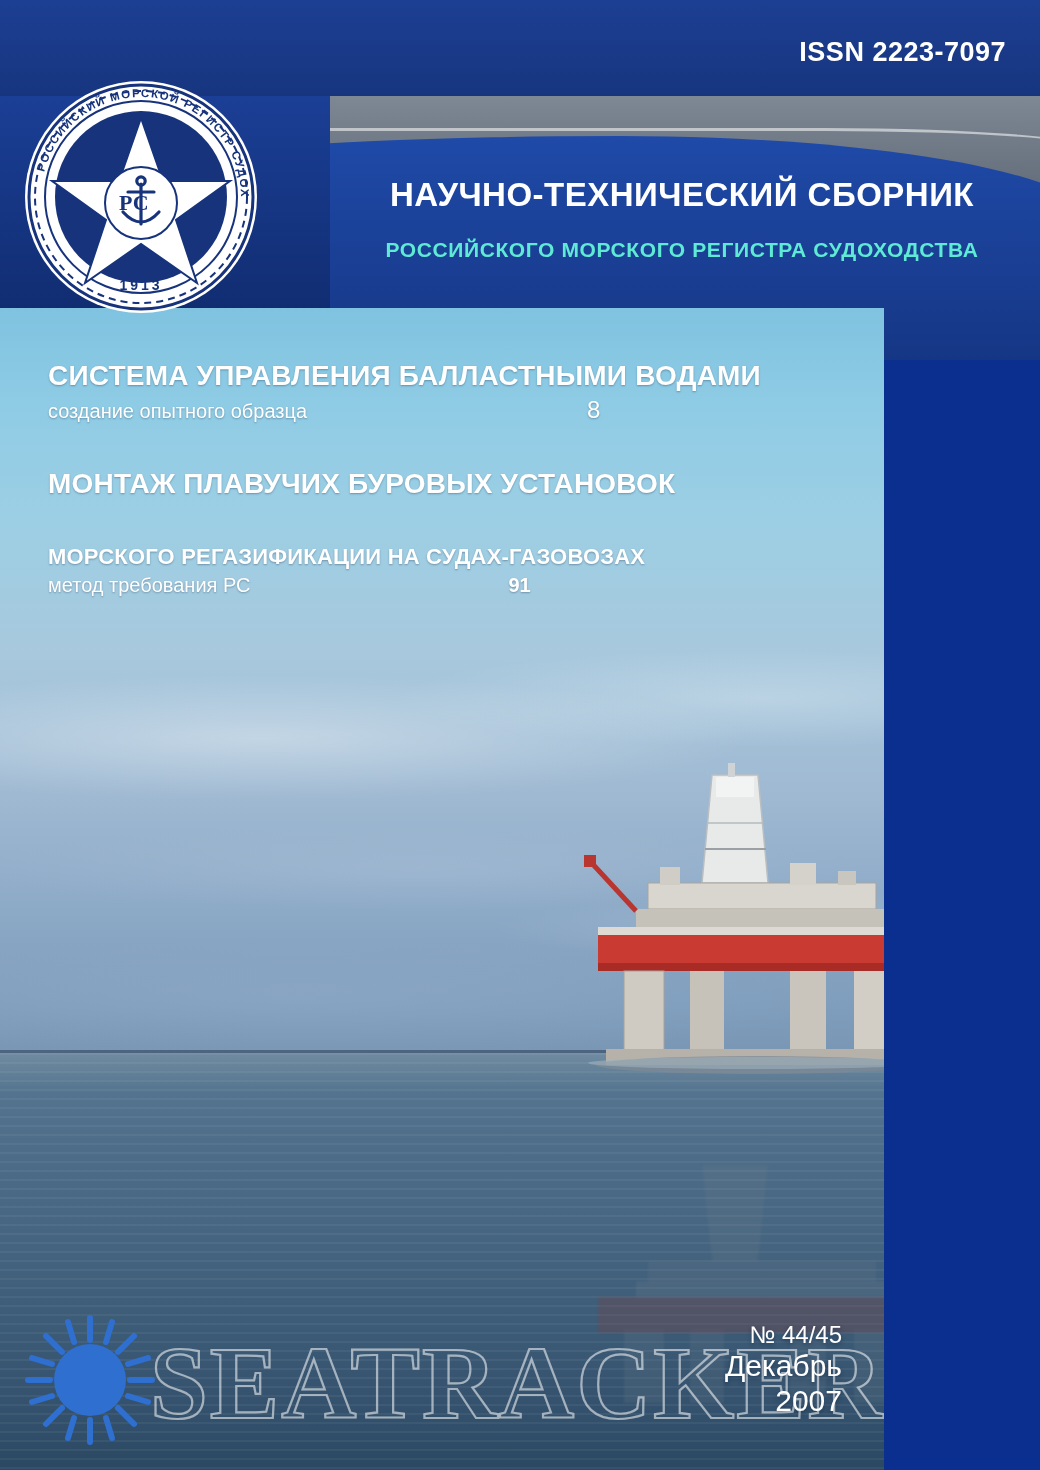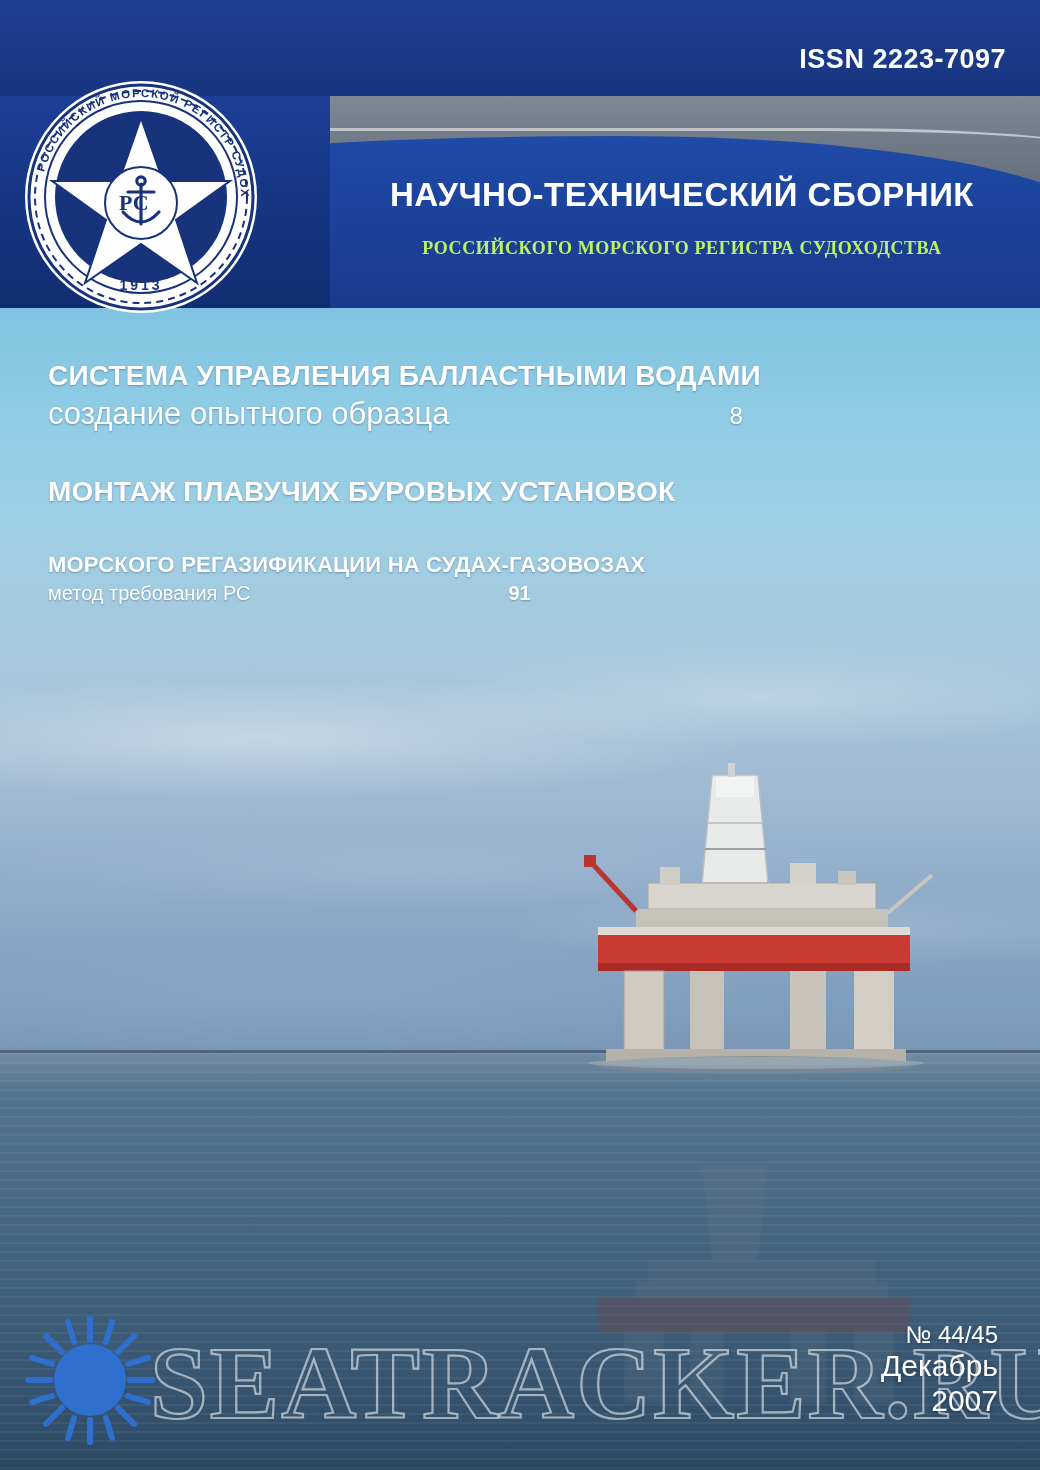--- a/index.html
+++ b/index.html
@@ -23,21 +23,21 @@
     position: absolute;
     left: 0; top: 0;
     width: 1040px;
     height: 96px;
     background: #1a3b8f;
     background: linear-gradient(180deg,#1d3f93 0%, #17357f 100%);
   }
   .issn {
     position: absolute;
     right: 34px;
-    top: 44px;
+    top: 37px;
     color: #ffffff;
     font-size: 27px;
     font-weight: bold;
     letter-spacing: 0.5px;
   }
 
   
   .header-band {
     position: absolute;
     left: 0; top: 96px;
@@ -89,43 +89,42 @@
     font-size: 33px;
     font-weight: bold;
     letter-spacing: 0.5px;
   }
   .title-sub {
     position: absolute;
     left: 352px;
     top: 142px;
     width: 660px;
     text-align: center;
-    color: #bef264;
-    font-size: 18px;
+    color: #5eead4;
+    font-size: 21px;
     font-weight: bold;
     letter-spacing: 0.6px;
-    font-family: Liberation Serif, serif;
   }
 
   
   .emblem {
     position: absolute;
     left: 22px;
     top: 78px;
     width: 238px;
     height: 238px;
     z-index: 12;
   }
 
   
   .photo {
     position: absolute;
     left: 0;
     top: 308px;
-    width: 1040px;
+    width: 884px;
     height: 1162px;
     overflow: hidden;
     background: linear-gradient(180deg,
       #7fc3e0 0%,
       #8ecbe5 8%,
       #9ccfe4 18%,
       #a8c8dd 30%,
       #9fb9d2 42%,
       #8ca9c6 52%,
       #7f9dbc 60%,
@@ -221,21 +220,21 @@
     margin: 0 0 4px 0;
     text-shadow: 0 1px 2px rgba(20,40,70,0.35);
   }
   .entry-title.small { font-size: 22px; }
   .entry-row {
     display: flex;
     align-items: baseline;
   }
   .entry-sub {
     color: #ffffff;
-    font-size: 31px;
+    font-size: 20px;
     font-weight: normal;
     text-shadow: 0 1px 2px rgba(20,40,70,0.35);
   }
   .entry-sub.small { font-size: 20px; }
   .entry-page {
     color: #ffffff;
     font-size: 24px;
     text-shadow: 0 1px 2px rgba(20,40,70,0.35);
   }
   .entry-page.small { font-size: 20px; font-weight: bold; }

